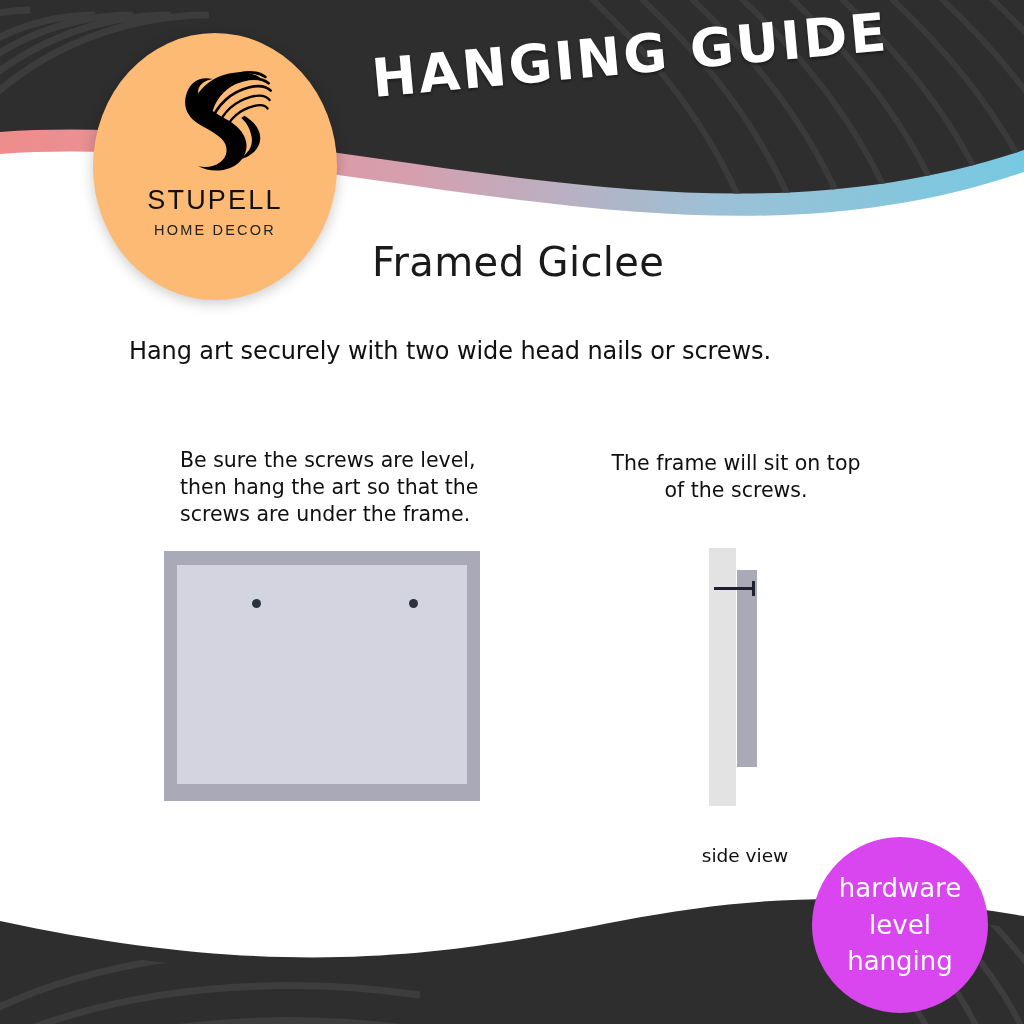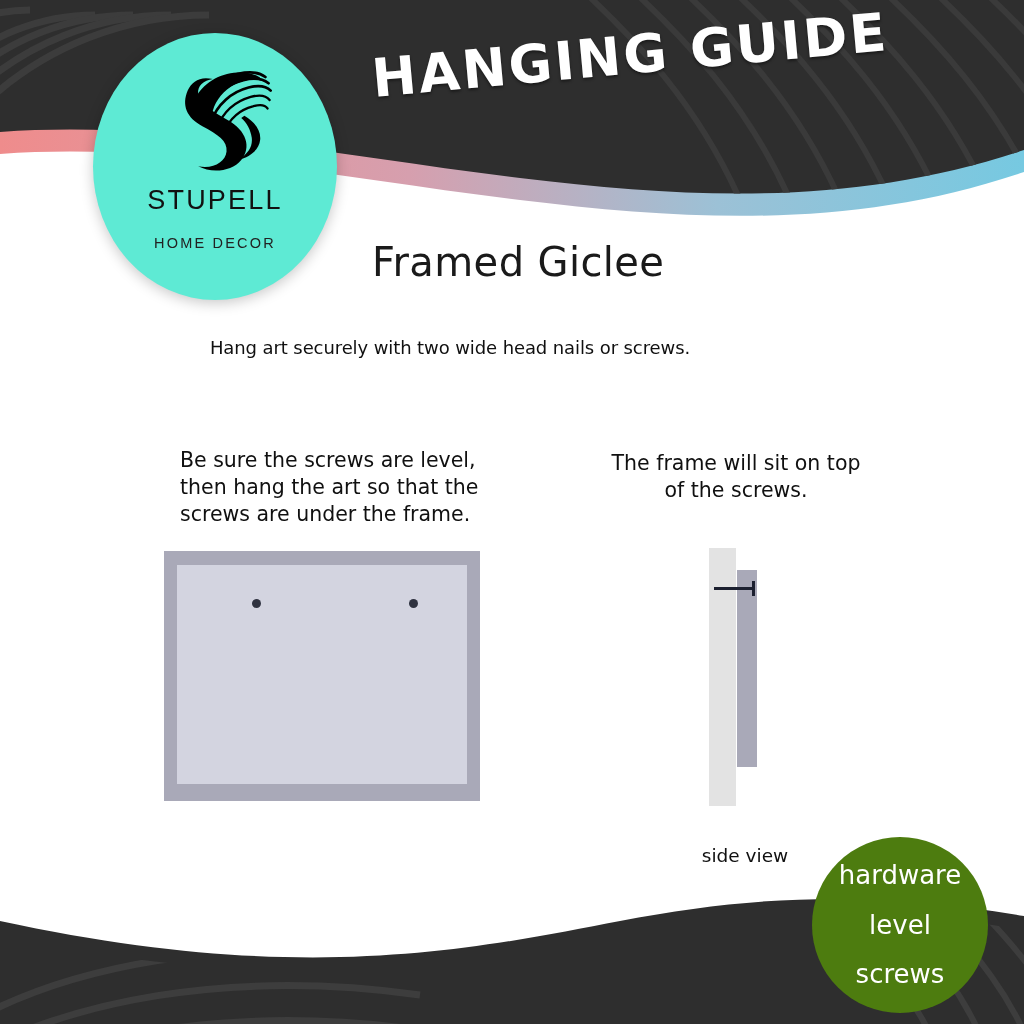--- a/index.html
+++ b/index.html
@@ -43,40 +43,40 @@
   }
 
   
   .logo-badge {
     position: absolute;
     left: 93px;
     top: 33px;
     width: 244px;
     height: 267px;
     border-radius: 50%;
-    background: #5eead4;
+    background: #fdba74;
     box-shadow: 0 3px 14px rgba(0,0,0,0.22);
     display: flex;
     flex-direction: column;
     align-items: center;
     justify-content: flex-start;
     padding-top: 28px;
     box-sizing: border-box;
   }
   .logo-mark { width: 126px; height: 118px; display:block; }
   .logo-wordmark {
     margin-top: 6px;
     font-size: 27px;
     letter-spacing: 2.2px;
     color: #111111;
     font-family: "Liberation Sans", sans-serif;
     font-weight: 400;
   }
   .logo-subwordmark {
-    margin-top: 19px;
+    margin-top: 6px;
     font-size: 14.5px;
     letter-spacing: 2.2px;
     color: #222222;
     font-family: "Liberation Sans", sans-serif;
   }
 
   
   .product-type {
     position: absolute;
     left: 372px;
@@ -88,21 +88,21 @@
     letter-spacing: 0.4px;
   }
 
   
   .headline {
     position: absolute;
     left: 0;
     top: 337px;
     width: 900px;
     text-align: center;
-    font-size: 18px;
+    font-size: 24px;
     color: #101010;
     font-family: "DejaVu Sans", sans-serif;
     letter-spacing: -0.1px;
   }
 
   
   .instr {
     position: absolute;
     font-size: 20.5px;
     line-height: 1.32;
@@ -193,32 +193,31 @@
   .caption-side  { left: 655px; top: 845px; width: 180px; }
 
   
   .blue-badge {
     position: absolute;
     left: 812px;
     top: 837px;
     width: 176px;
     height: 176px;
     border-radius: 50%;
-    background: #4d7c0f;
+    background: #d946ef;
     display: flex;
     flex-direction: column;
     align-items: center;
     justify-content: center;
     color: #ffffff;
     font-size: 26px;
     line-height: 1.42;
     font-family: "DejaVu Sans", sans-serif;
     text-align: center;
     z-index: 5;
-    gap: 13px;
   }
   .blue-badge span { display: block; }
 </style>
 </head>
 <body>
 
 <div id="page">
 
   <svg class="deco-layer" viewBox="0 0 1024 1024" width="1024" height="1024" xmlns="http://www.w3.org/2000/svg">
     <defs>
@@ -336,16 +335,16 @@
     <div class="side-wall"></div>
     <div class="side-frame"></div>
     <div class="nail-shaft"></div>
     <div class="nail-head"></div>
   </div>
   <div class="caption caption-side">side view</div>
 
   <div class="blue-badge">
     <span>hardware</span>
     <span>level</span>
-    <span>screws</span>
+    <span>hanging</span>
   </div>
 
 </div>
 
 </body></html>

